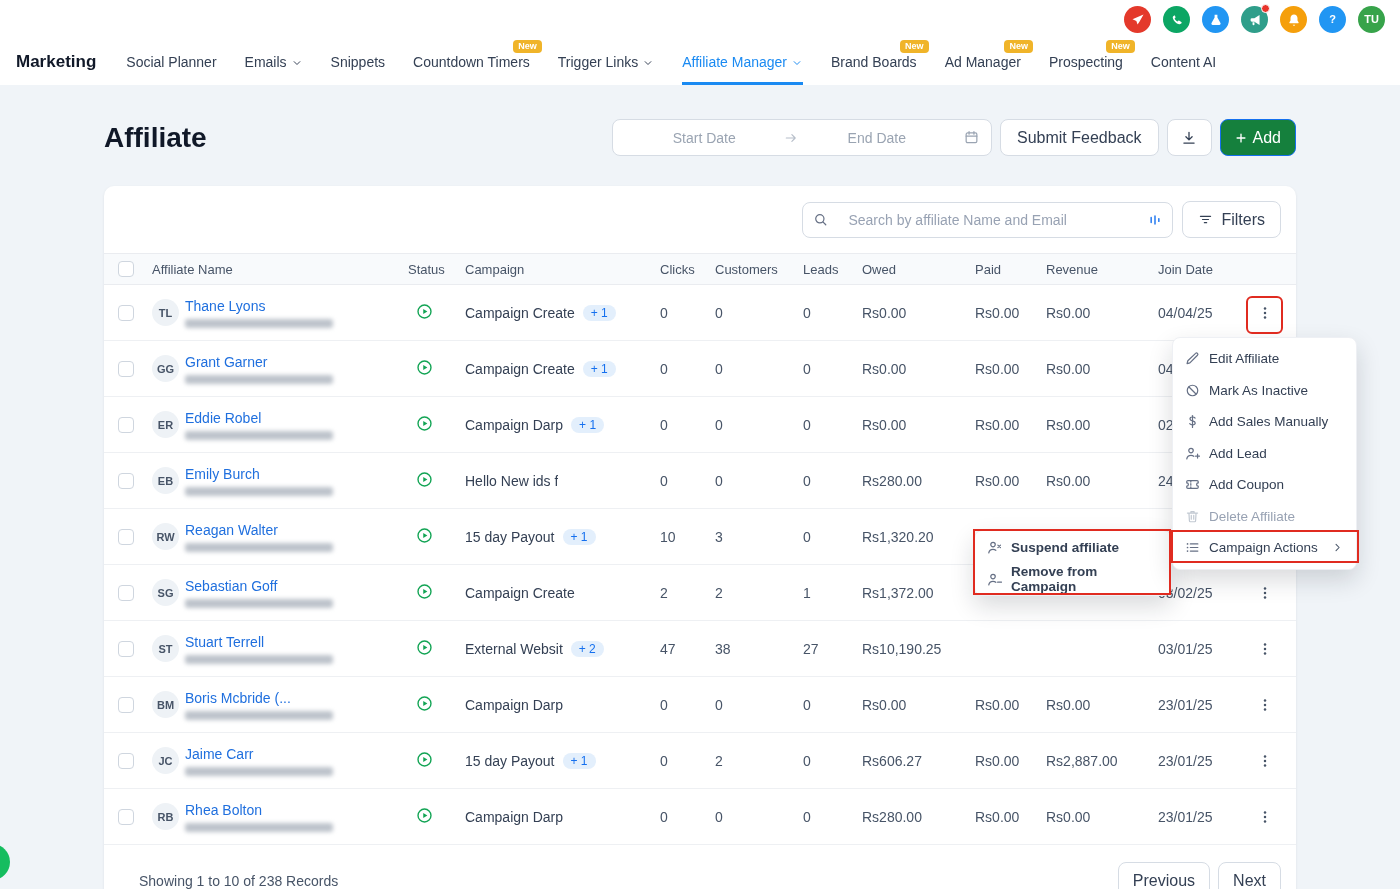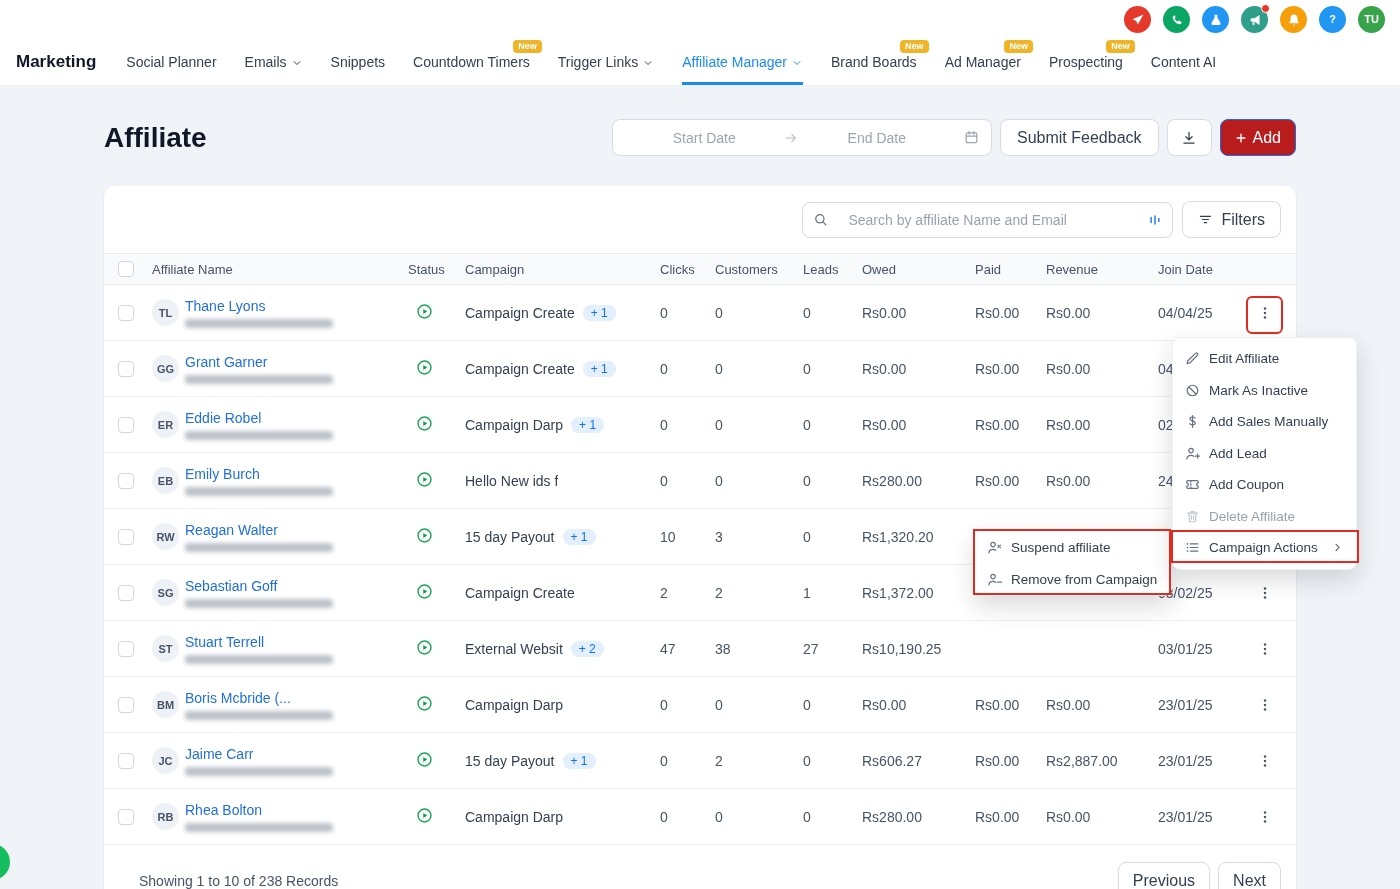--- a/index.html
+++ b/index.html
@@ -27,21 +27,21 @@
   .page-title{font-size:28px;font-weight:700;color:#101828;}
   .head-controls{display:flex;gap:8px;align-items:center;}
   .date-range{width:380px;height:37px;background:#fff;border:1px solid #d6dce4;border-radius:8px;display:flex;align-items:center;padding:0 12px;color:#9aa4b2;font-size:14px;cursor:pointer;}
   .date-seg{flex:1;text-align:center;}
   .date-arrow{width:14px;height:14px;color:#b6bec9;}
   .cal-ic{width:15px;height:15px;color:#9aa4b2;margin-left:8px;}
   .btn{height:37px;background:#fff;border:1px solid #d6dce4;border-radius:8px;display:inline-flex;align-items:center;justify-content:center;font-size:16px;font-weight:500;color:#344054;cursor:pointer;font-family:inherit;}
   .btn-feedback{padding:0 16px;}
   .btn-export{width:45px;}
   .dl-ic{width:16px;height:16px;}
-  .btn-add{background:#b91c1c;border-color:#1570ef;color:#fff;padding:0 14px;gap:6px;}
+  .btn-add{background:#15803d;border-color:#1570ef;color:#fff;padding:0 14px;gap:6px;}
   .plus-ic{width:12px;height:12px;}
 
   
   .card{margin:0 104px;background:#fff;border-radius:10px;box-shadow:0 1px 3px rgba(16,24,40,.08);}
   .card-toolbar{display:flex;justify-content:flex-end;align-items:center;gap:9px;padding:15px;}
   .search-box{width:371px;height:36px;border:1px solid #d6dce4;border-radius:8px;display:flex;align-items:center;padding:0 10px;gap:20px;background:#fff;}
   .s-ic{width:15px;height:15px;color:#667085;flex:none;}
   .search-box input{border:none;outline:none;flex:1;font-size:14px;font-family:inherit;color:#344054;background:transparent;min-width:0;}
   .search-box input::placeholder{color:#98a2b3;}
   .search-cfg{width:14px;height:14px;color:#1570ef;flex:none;cursor:pointer;}
@@ -77,21 +77,21 @@
   .ic-slot svg{width:100%;height:100%;display:block;}
 
   
   .ctx-menu{position:absolute;left:1172px;top:337px;width:185px;background:#fff;border:1px solid #eef0f4;border-radius:8px;box-shadow:0 10px 24px rgba(16,24,40,.16);padding:5px 0;z-index:30;}
   .menu-item{height:31.5px;display:flex;align-items:center;gap:9px;padding:0 12px;font-size:13.5px;color:#344054;cursor:pointer;}
   .mi-ic{width:15px;height:15px;color:#667085;flex:none;}
   .mi-chev{width:13px;height:13px;margin-left:auto;color:#475467;}
   .menu-item.disabled{color:#98a2b3;cursor:default;}
   .menu-item.disabled .mi-ic{color:#c2c9d2;}
   .sub-menu{position:absolute;left:974px;top:530px;width:198px;background:#fff;border:1px solid #eef0f4;border-radius:8px;box-shadow:0 10px 24px rgba(16,24,40,.16);z-index:29;overflow:hidden;}
-  .sub-item{height:32px;display:flex;align-items:center;gap:9px;padding:0 12px;font-size:13.5px;color:#344054;cursor:pointer;}
+  .sub-item{height:32px;display:flex;align-items:center;gap:9px;padding:0 12px;font-size:13.5px;color:#344054;cursor:pointer;font-weight:bold;}
   .hl-box{position:absolute;border:2px solid #e02b20;z-index:40;pointer-events:none;}
   #hl-dots{left:1246px;top:296px;width:37px;height:38px;border-radius:6px;}
   #hl-campaign{left:1171px;top:530px;width:188px;height:33px;}
   #hl-suspend{left:973px;top:529px;width:198px;height:66px;}
   .chat-widget{position:absolute;left:-26px;top:844px;width:36px;height:36px;border-radius:50%;background:#15bd5f;z-index:50;cursor:pointer;}
 </style>
 </head>
 <body>
 
 <div class="screen">

